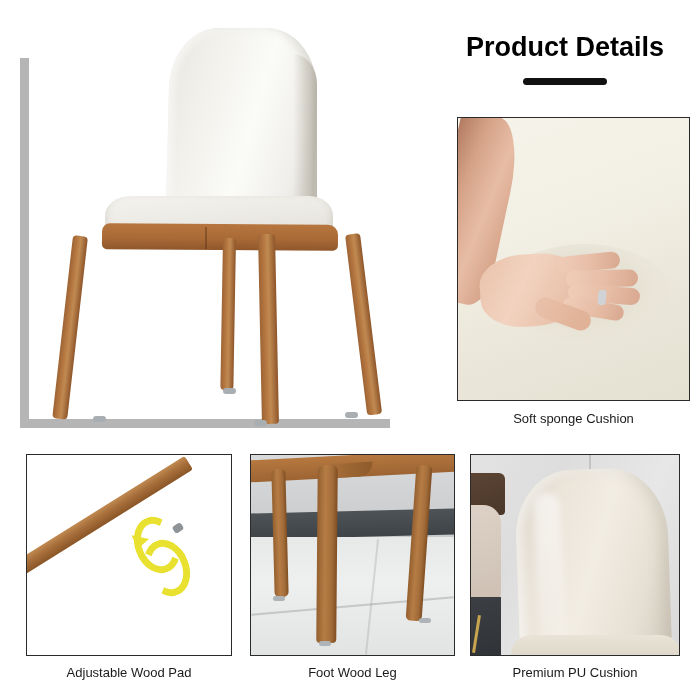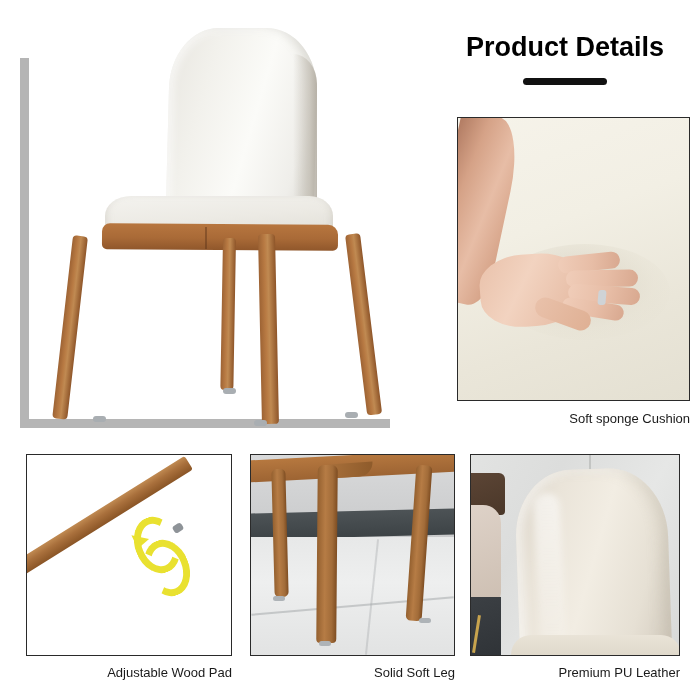--- a/index.html
+++ b/index.html
@@ -127,21 +127,21 @@
   
   .panel {
     position: absolute;
     border: 1.5px solid #2a2a2a;
     box-sizing: border-box;
     overflow: hidden;
     background: #ffffff;
   }
   .caption {
     position: absolute;
-    text-align: right;
+    text-align: center;
     font-size: 13px;
     color: #1a1a1a;
     line-height: 18px;
     white-space: nowrap;
   }
 
   
   .panel-cushion { left: 457px; top: 101px; width: 233px; height: 284px; }
   .cushion-bg {
     position: absolute; inset: 0;
@@ -409,28 +409,28 @@
     <div class="wl-tile2"></div>
     <div class="wl-seat"></div>
     <div class="wl-leg a"></div>
     <div class="wl-brace"></div>
     <div class="wl-leg b"></div>
     <div class="wl-leg c"></div>
     <div class="wl-pad p1"></div>
     <div class="wl-pad p2"></div>
     <div class="wl-pad p3"></div>
   </div>
-  <div class="caption caption-woodleg">Solid Soft Leg</div>
+  <div class="caption caption-woodleg">Foot Wood Leg</div>
 
   <div class="panel panel-leather">
     <div class="lt-wall"></div>
     <div class="lt-wall-seam"></div>
     <div class="lt-dark"></div>
     <div class="lt-skin"></div>
     <div class="lt-dark2"></div>
     <div class="lt-gold"></div>
     <div class="lt-back"></div>
     <div class="lt-highlight"></div>
     <div class="lt-seat"></div>
   </div>
-  <div class="caption caption-leather">Premium PU Leather</div>
+  <div class="caption caption-leather">Premium PU Cushion</div>
 
 </div>
 
 </body></html>

